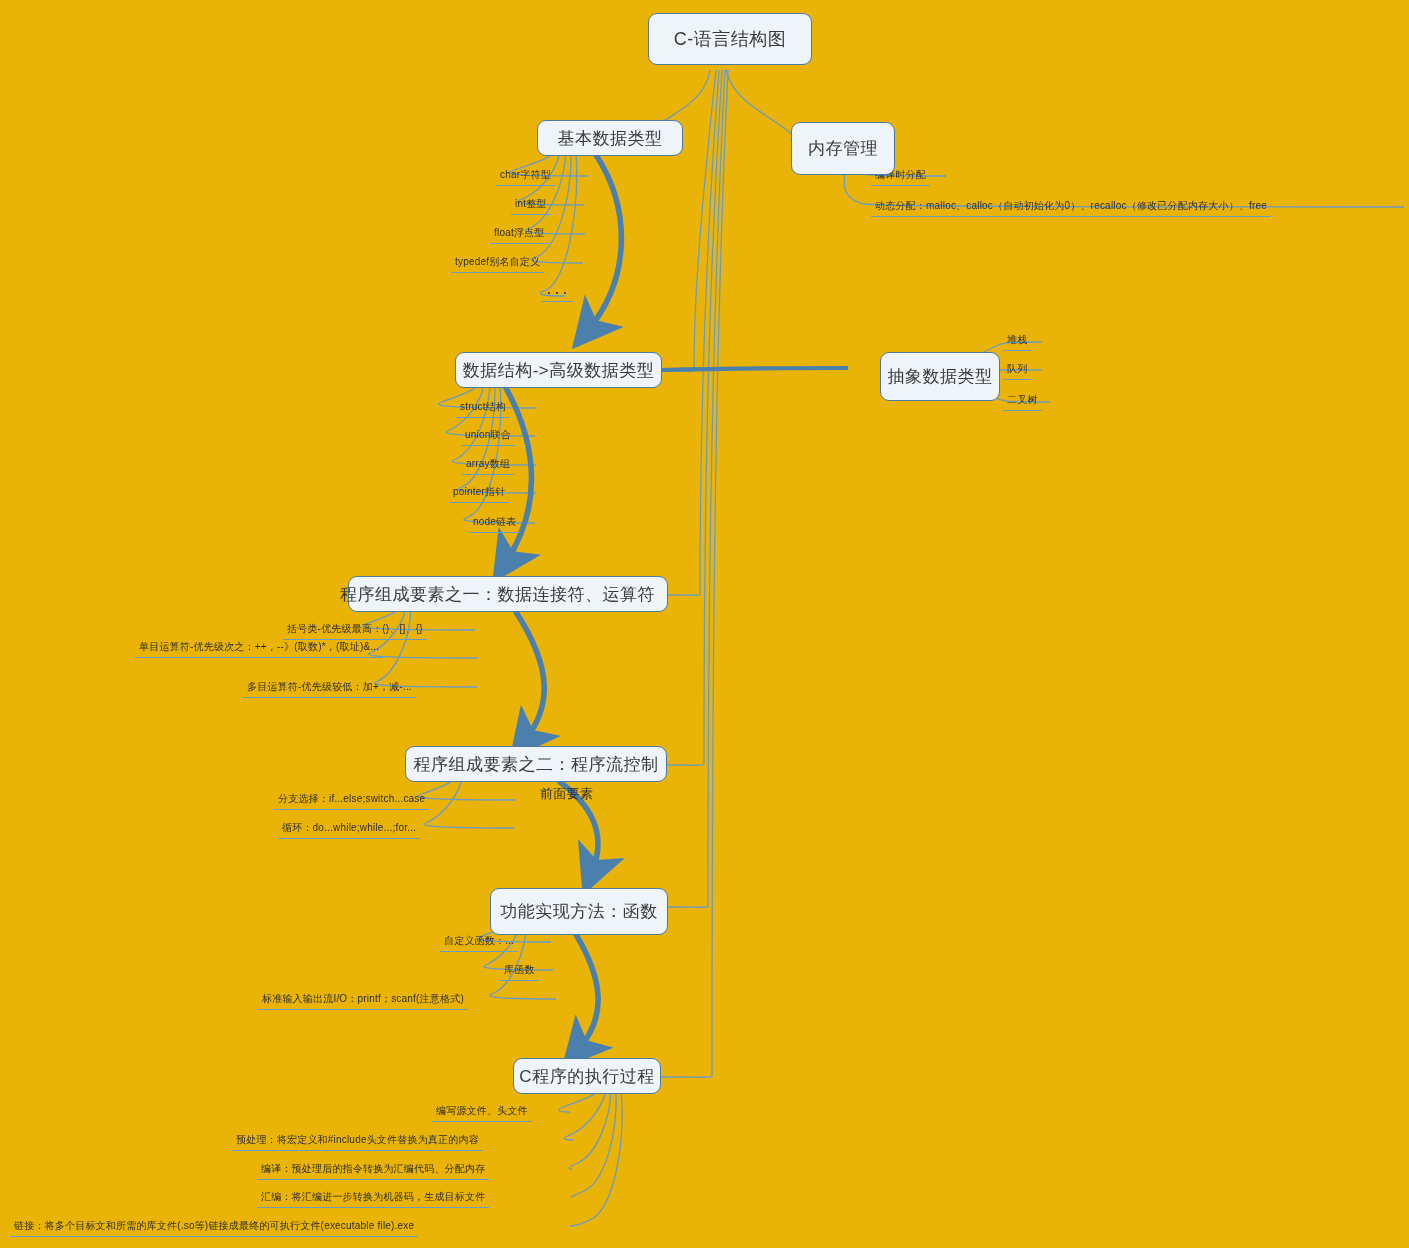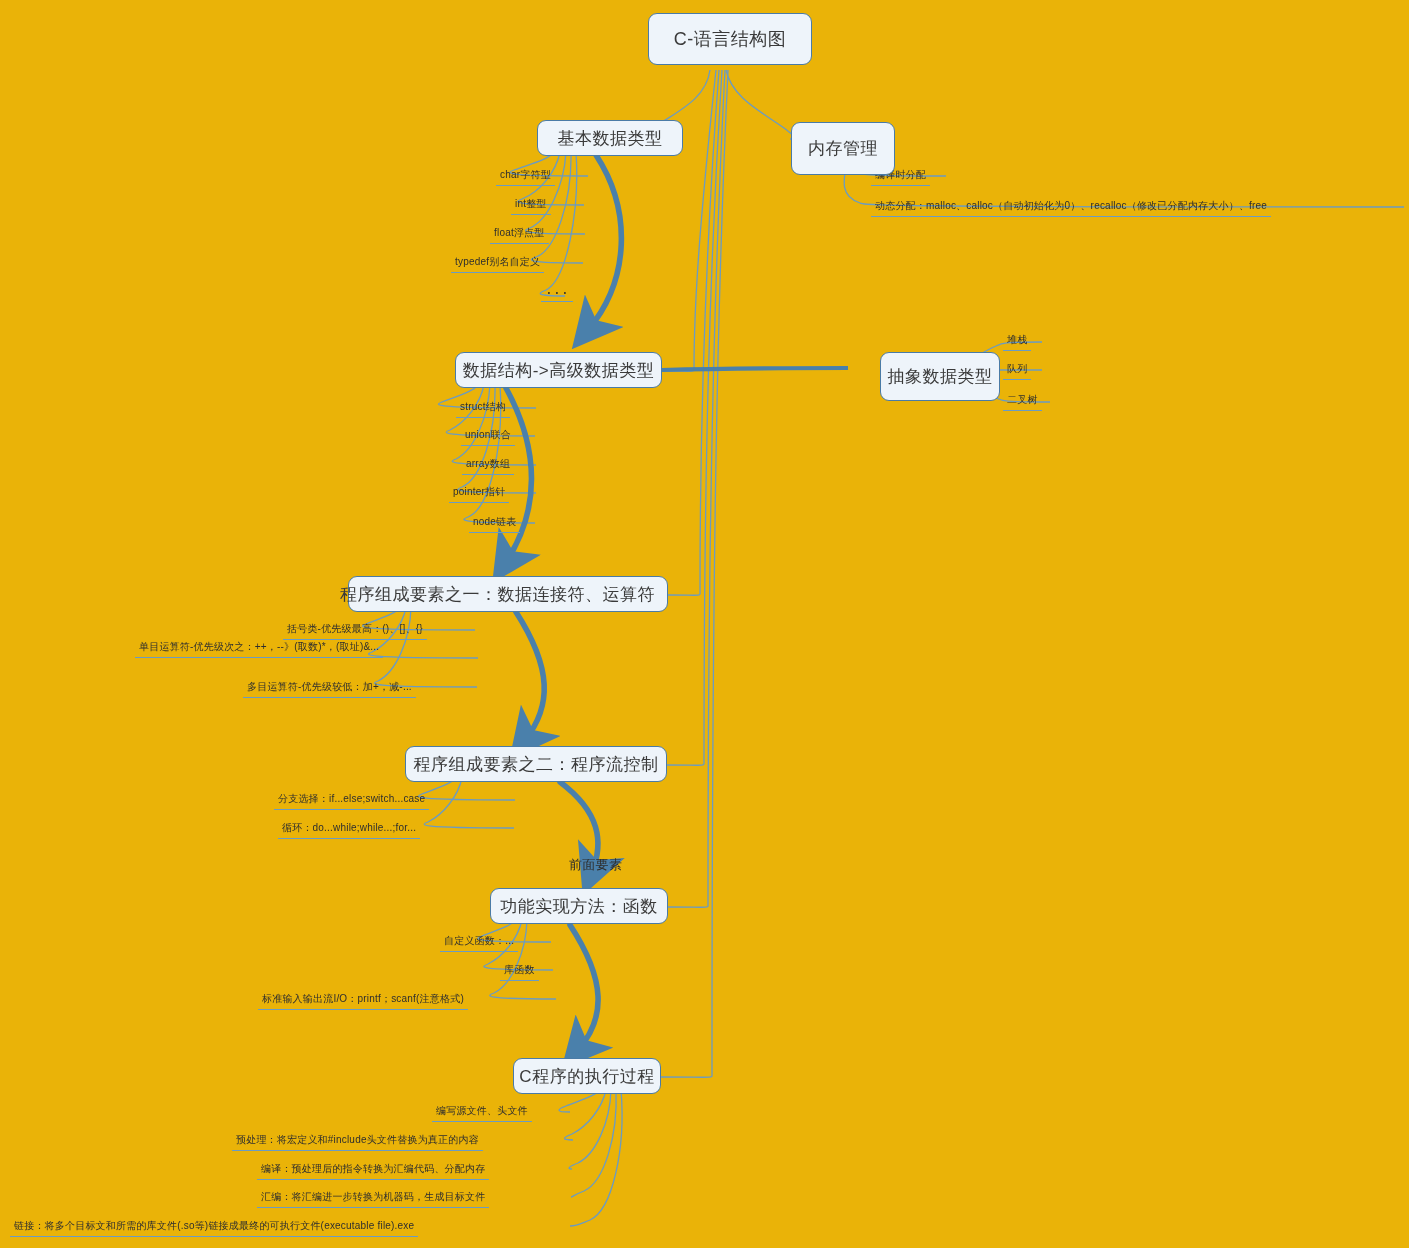--- a/index.html
+++ b/index.html
@@ -164,21 +164,21 @@
   </div>
 
   <div class="node" style="left:348px; top:576px; width:320px; height:36px;justify-content:flex-end;">
     <span>程序组成要素之一：数据连接符、运算符</span>
   </div>
 
   <div class="node" style="left:405px; top:746px; width:262px; height:36px;">
     <span>程序组成要素之二：程序流控制</span>
   </div>
 
-  <div class="node" style="left:490px; top:888px; width:178px; height:36px;">
+  <div class="node" style="left:490px; top:888px; width:178px; height:47px;">
     <span>功能实现方法：函数</span>
   </div>
 
   <div class="node" style="left:513px; top:1058px; width:148px; height:36px;">
     <span>C程序的执行过程</span>
   </div>
 
   <div class="leaf mix" style="left:496px; top:166px;"><span>char字符型</span></div>
   <div class="leaf mix" style="left:511px; top:195px;"><span>int整型</span></div>
   <div class="leaf mix" style="left:490px; top:224px;"><span>float浮点型</span></div>
@@ -208,15 +208,15 @@
   <div class="leaf mix" style="left:440px; top:932px;"><span>自定义函数：...</span></div>
   <div class="leaf plain" style="left:500px; top:961px;"><span>库函数</span></div>
   <div class="leaf mix" style="left:258px; top:990px;"><span>标准输入输出流I/O：printf；scanf(注意格式)</span></div>
 
   <div class="leaf plain" style="left:432px; top:1102px;"><span>编写源文件、头文件</span></div>
   <div class="leaf mix" style="left:232px; top:1131px;"><span>预处理：将宏定义和#include头文件替换为真正的内容</span></div>
   <div class="leaf plain" style="left:257px; top:1160px;"><span>编译：预处理后的指令转换为汇编代码、分配内存</span></div>
   <div class="leaf plain" style="left:257px; top:1188px;"><span>汇编：将汇编进一步转换为机器码，生成目标文件</span></div>
   <div class="leaf mix" style="left:10px; top:1217px;"><span>链接：将多个目标文和所需的库文件(.so等)链接成最终的可执行文件(executable file).exe</span></div>
 
-  <div class="edge-label" style="left:540px; top:856px;margin-left:29px;"><span>前面要素</span></div>
+  <div class="edge-label" style="left:540px; top:785px;"><span>前面要素</span></div>
 
 </div>
 
 </body></html>

